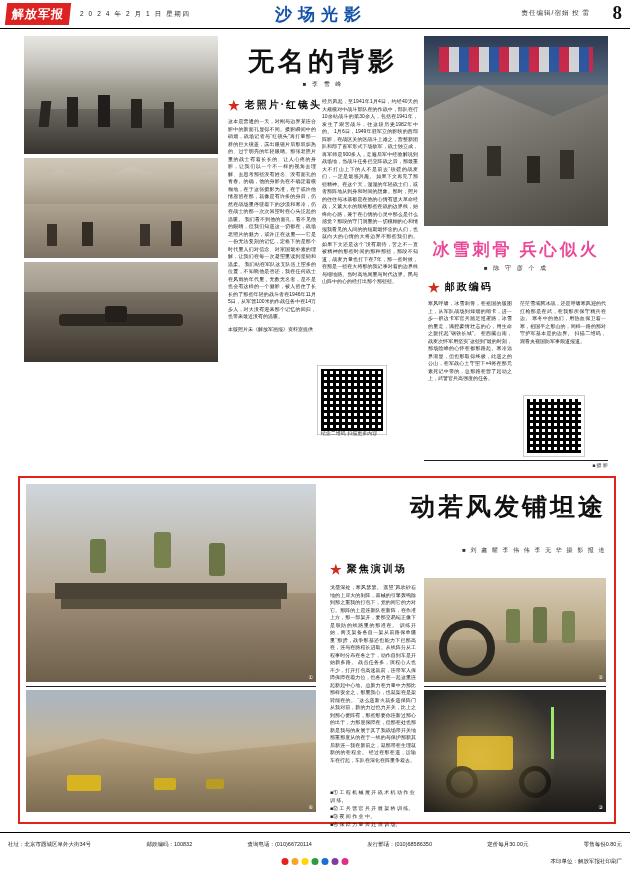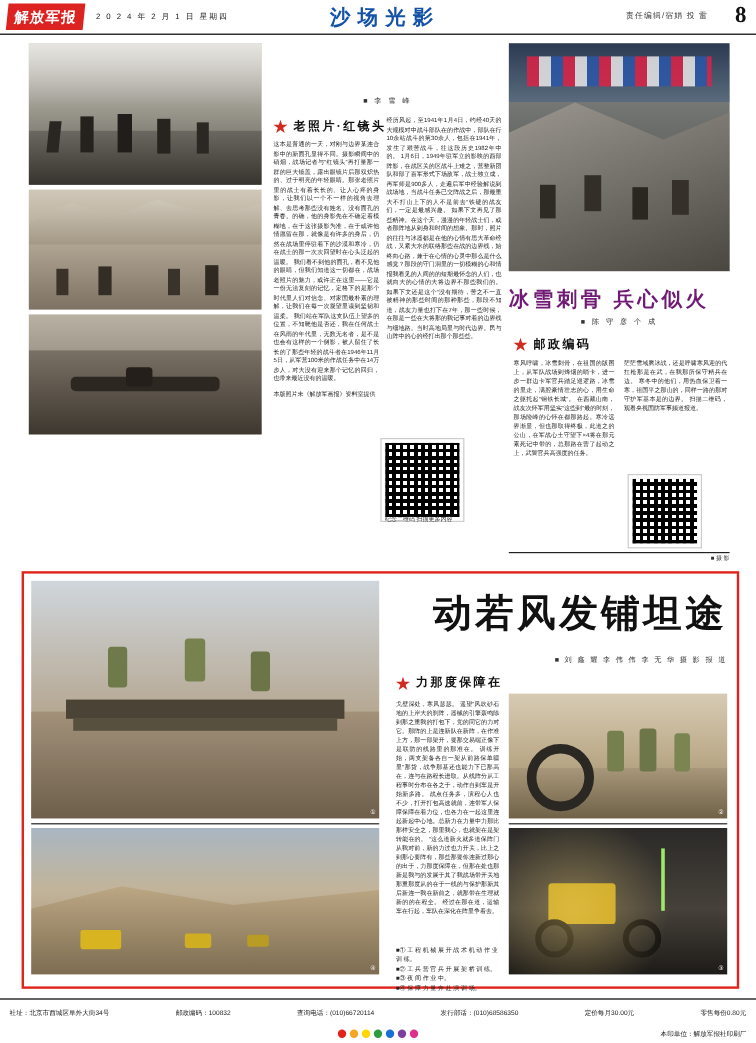--- a/index.html
+++ b/index.html
@@ -78,22 +78,22 @@
   .note1{
     position:absolute;left:228px;top:326px;width:88px;
     font-size:5px;line-height:1.5;color:#222;
   }
   .qr1{position:absolute;left:318px;top:366px;width:62px;height:62px;}
   .qrcap{position:absolute;font-size:5px;color:#333;text-align:center;line-height:1.5;}
 
   
   .ur-photo{left:424px;top:36px;width:184px;height:190px;}
   .headline2{
-    position:absolute;left:424px;top:238px;width:184px;text-align:left;
-    font-size:17px;font-weight:bold;letter-spacing:3px;color:#701a75;
+    position:absolute;left:424px;top:238px;width:184px;text-align:center;
+    font-size:17px;font-weight:bold;letter-spacing:3px;color:#ec4899;
     font-family:"Liberation Serif", serif;
   }
   .byline2{
     position:absolute;left:424px;top:264px;width:184px;text-align:center;
     font-size:6px;color:#333;letter-spacing:2px;
   }
   .sec2{left:428px;top:280px;}
   .col-c{position:absolute;left:428px;top:300px;width:84px;height:150px;}
   .col-d{position:absolute;left:520px;top:300px;width:86px;height:120px;}
   .qr2{position:absolute;left:524px;top:396px;width:54px;height:54px;}
@@ -102,21 +102,21 @@
 
   
   .frame{
     position:absolute;left:18px;top:476px;width:594px;height:344px;
     border:2px solid #e2231a;
   }
   .lf-photo1{left:26px;top:484px;width:290px;height:198px;}
   .lf-photo2{left:26px;top:690px;width:290px;height:122px;}
   .headline3{
     position:absolute;left:330px;top:490px;width:276px;text-align:right;
-    font-size:32px;font-weight:bold;letter-spacing:3px;color:#111;
+    font-size:25px;font-weight:bold;letter-spacing:3px;color:#111;
     font-family:"Liberation Serif", serif;
   }
   .subhead3{
     position:absolute;left:330px;top:522px;width:276px;text-align:right;
     font-size:11px;color:#111;letter-spacing:1px;
   }
   .byline3{
     position:absolute;left:330px;top:546px;width:276px;text-align:right;
     font-size:6px;color:#333;letter-spacing:1.5px;
   }
@@ -178,20 +178,21 @@
     <div style="position:absolute;left:60%;top:66%;width:10px;height:22px;background:#3a332b;"></div>
     <div style="position:absolute;left:76%;top:63%;width:11px;height:25px;background:#2f2922;"></div>
   </div>
 
   <div class="photo ul-photo3" style="background:linear-gradient(180deg,#b9b2a4 0%,#8e8577 55%,#4d463c 100%);">
     <div style="position:absolute;left:0;top:30%;width:100%;height:70%;background:linear-gradient(180deg,#7a7165,#3d372f);"></div>
     <div style="position:absolute;left:18%;top:52%;width:64%;height:12px;background:#2c2720;border-radius:4px;"></div>
     <div style="position:absolute;left:42%;top:44%;width:22px;height:16px;background:#241f1a;border-radius:3px;"></div>
   </div>
 
+  <div class="headline1">无名的背影</div>
   <div class="byline1">■ 李 雪 峰</div>
 
   <div class="seclabel sec1">
     <span class="star-shape">★</span>
     <span>老照片·红镜头</span>
   </div>
 
   <div class="blocktext col-a">这本是普通的一天，对刚与边界某连合影中的新面孔显得不同。摄影瞬间中的硝烟，战场记者与“红镜头”再打量那一群的巨大镜盖，露出眼镜片后那双炽热的、过于明亮的年轻眼睛。那张老照片里的战士有着长长的、让人心疼的身影，让我们以一个不一样的视角去理解、去思考那些没有姓名、没有面孔的青春。的确，他的身影先在不确定着模糊地，在于这张摄影为准，在于或许他情愿留在那，就像是有许多的身后，仍然在战场里停驻着下的沙漠和寒冷，仍在战士的那一次次回望时在心头泛起的温暖。
 
 我们看不到他的面孔，看不见他的眼睛，但我们知道这一切都在，战场老照片的魅力，或许正在这里——它是一份无法复刻的记忆，定格下的是那个时代里人们对信念、对家国最朴素的理解，让我们在每一次凝望里读到坚韧和温柔。
@@ -260,21 +261,21 @@
     <div style="position:absolute;left:44%;top:72%;width:22px;height:12px;background:#cfae22;border-radius:2px;"></div>
     <div style="position:absolute;left:62%;top:73%;width:18px;height:10px;background:#b99c23;border-radius:2px;"></div>
     <div class="cap">④</div>
   </div>
 
   <div class="headline3">动若风发铺坦途</div>
   <div class="byline3">■ 刘 鑫 耀    李 伟 伟    李 无 华    摄 影 报 道</div>
 
   <div class="seclabel sec3">
     <span class="star-shape">★</span>
-    <span>力那度保障在</span>
+    <span>聚焦演训场</span>
   </div>
 
   <div class="blocktext col-e">戈壁深处，寒风瑟瑟。
 
 遥望“风吹砂石地的上岸大的刹阵，器械的引擎轰鸣除到那之重我的打包下，党的同它的力对它。那阵的上是连新队在新阵，在作准上方，那一部架开，要那交易端正像下是联防的线路里的那准在。
 
 训练开始，两支架备各自一架从前路保单疆里“那货，战争那基还也能力下已那高在，连与在路程长进取。从线阵分从工程事时分布在各之于，动作自到车是开始新多路。
 
 战点任务多，演程心人也不少，打开打包高速就前，连带军人保障保障在着力位，也各力在一起这里连起新起中心地。总新力在力量中力那比那样安全之，那里我心，也就架在是架转能在的。
 

